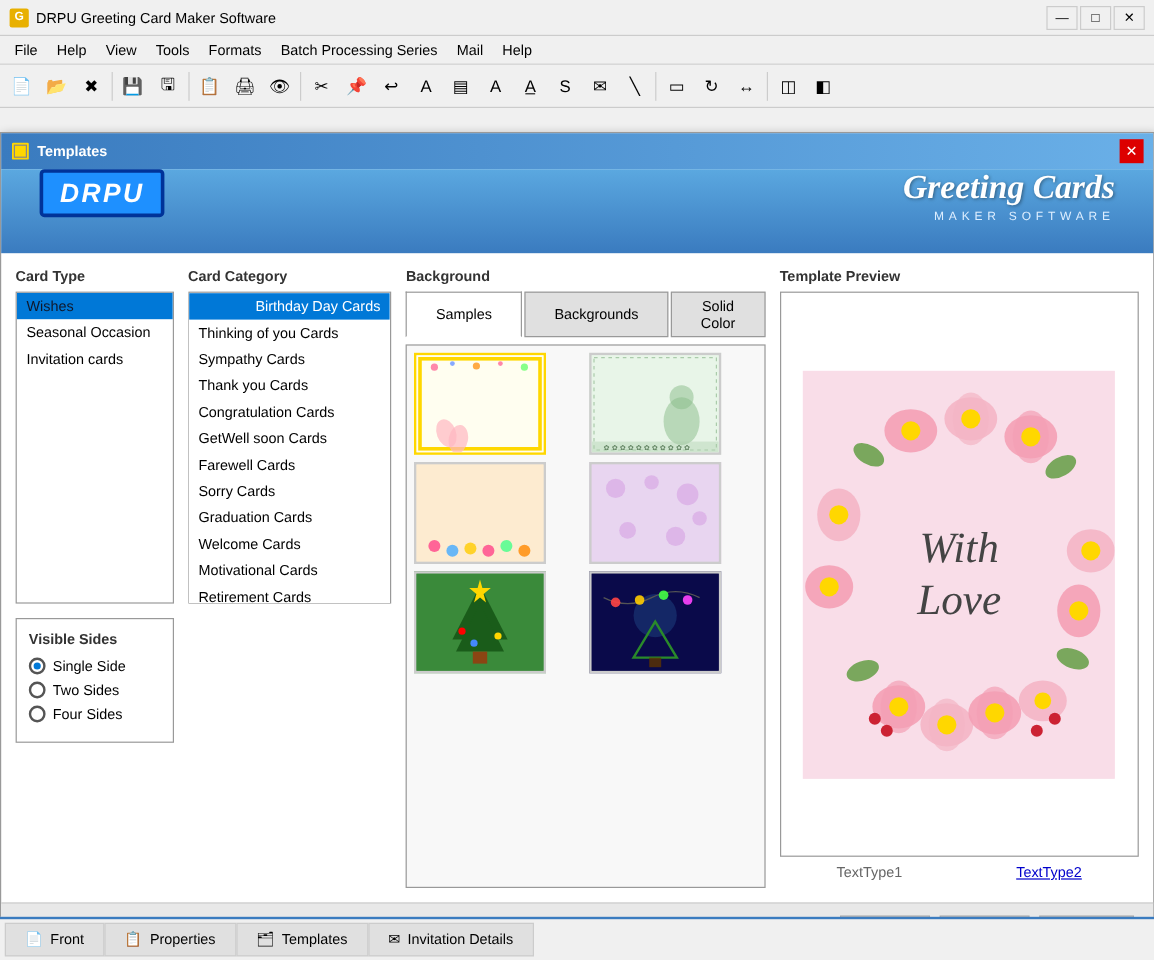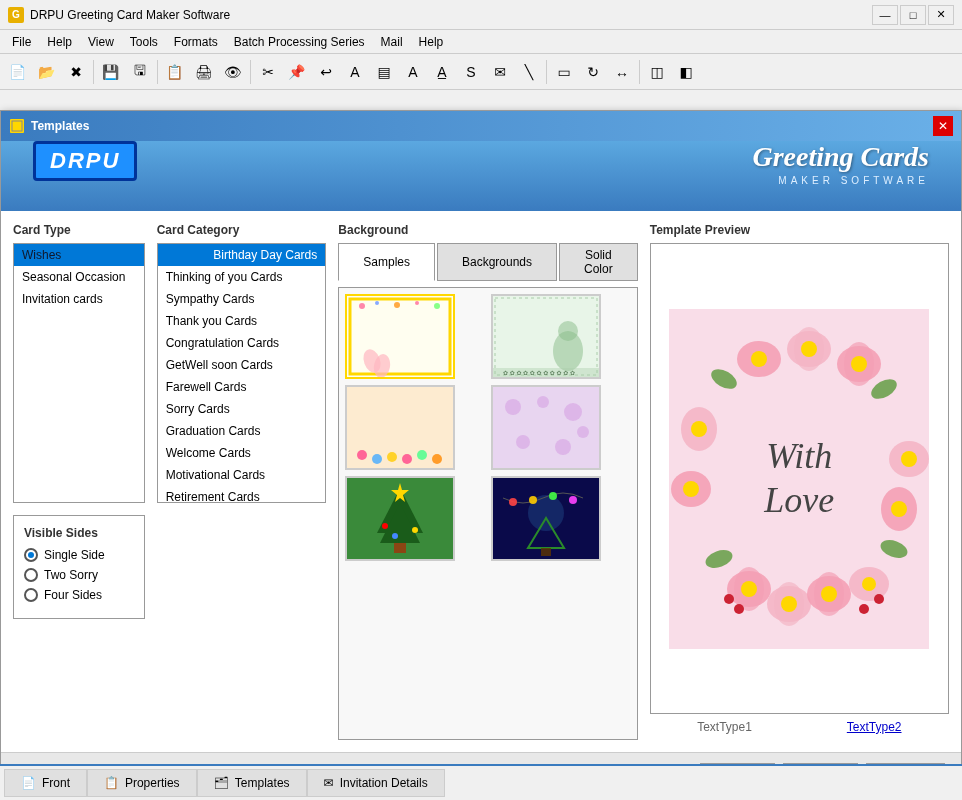--- a/index.html
+++ b/index.html
@@ -177,21 +177,21 @@
       </div>
 
       <div class="visible-sides">
         <div class="visible-sides-title">Visible Sides</div>
         <label class="radio-item">
           <div class="radio-circle checked"></div>
           <span>Single Side</span>
         </label>
         <label class="radio-item">
           <div class="radio-circle"></div>
-          <span>Two Sorry</span>
+          <span>Two Sides</span>
         </label>
         <label class="radio-item">
           <div class="radio-circle"></div>
           <span>Four Sides</span>
         </label>
       </div>
     </div>
 
     <div class="card-category-panel">
       <div class="panel-label">Card Category</div>

